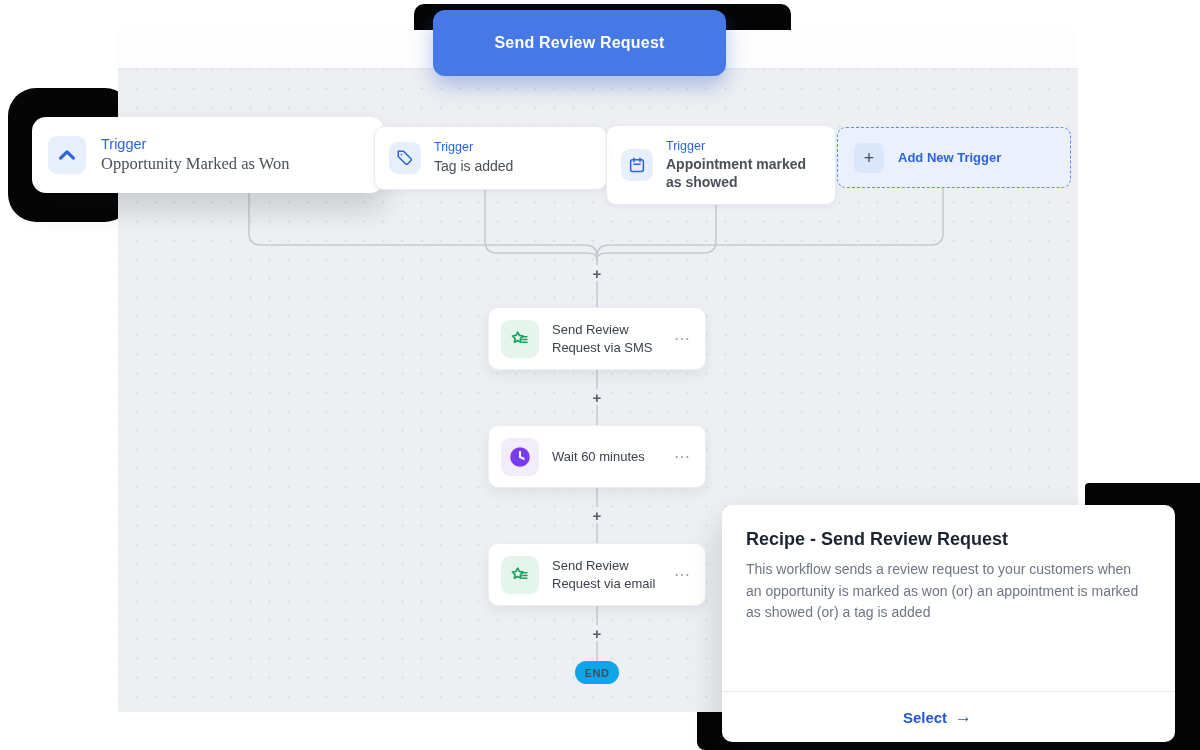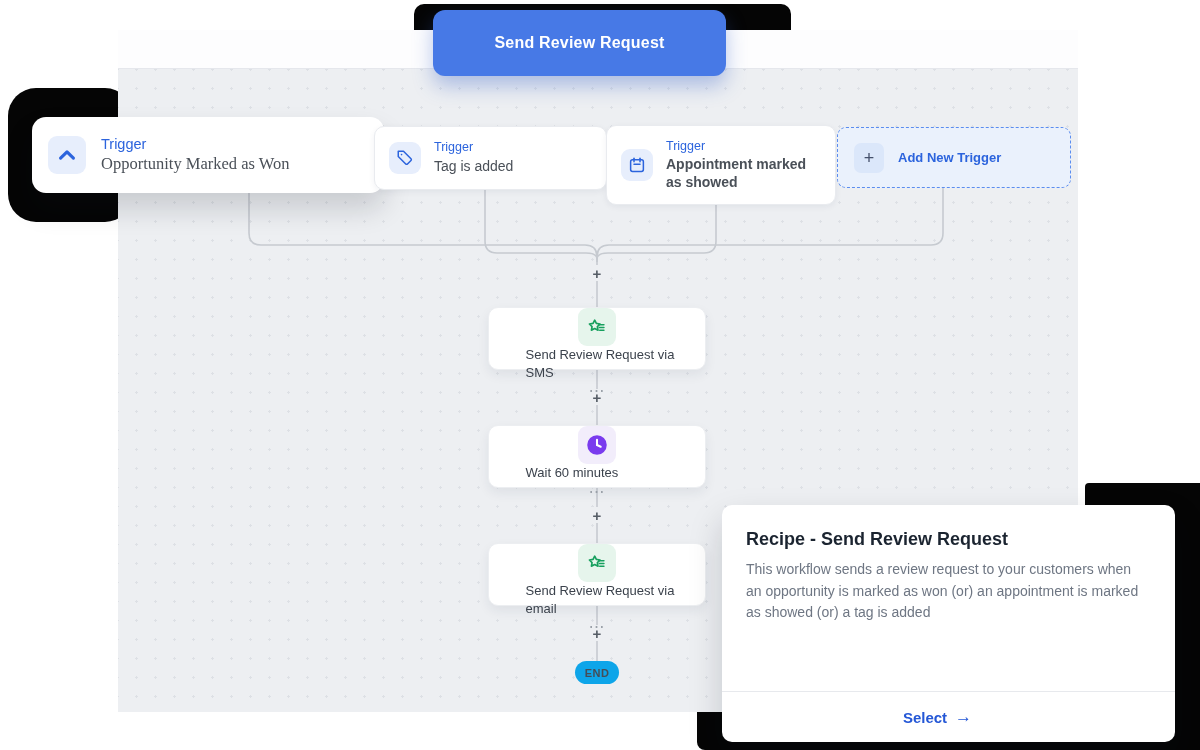--- a/index.html
+++ b/index.html
@@ -52,21 +52,21 @@
   .card-add{left:837px;top:127px;width:216px;height:59px;z-index:3;position:absolute;cursor:pointer;
     background:#eaf1fc;border:1.5px dashed #5b8def;border-radius:9px;display:flex;align-items:center;
     padding-left:16px;gap:14px;}
   .add-ic{width:30px;height:30px;background:#dbe7fa;border-radius:7px;display:flex;align-items:center;justify-content:center;
     color:#44506b;font-size:18px;font-weight:500;line-height:1;}
   .add-label{color:#2c64dd;font-size:13px;font-weight:700;}
 
   
   .node{position:absolute;left:488px;width:218px;height:63px;z-index:3;background:#ffffff;border-radius:10px;
     border:1px solid #eceef1;box-shadow:0 5px 12px rgba(24,39,75,.07);display:flex;align-items:center;
-    padding:0 12px 0 12px;box-sizing:border-box;cursor:pointer;flex-direction:column;}
+    padding:0 12px 0 12px;box-sizing:border-box;cursor:pointer;}
   .node-icon{width:38px;height:38px;border-radius:9px;flex:0 0 auto;display:flex;align-items:center;justify-content:center;}
   .node-icon.green{background:#e6f5ec;}
   .node-icon.purple{background:#f2edfb;}
   .node-title{flex:1;margin-left:13px;margin-right:6px;font-size:13px;color:#3b424c;line-height:1.35;width:150px;}
   .node-menu{color:#9aa0a8;font-size:16px;letter-spacing:1px;cursor:pointer;padding:2px;line-height:1;}
   .n1{top:307px;} .n2{top:425px;} .n3{top:543px;}
 
   
   .joint{position:absolute;z-index:3;width:16px;height:16px;margin-left:-8px;margin-top:-8px;
     display:flex;align-items:center;justify-content:center;background:#edeff2;

